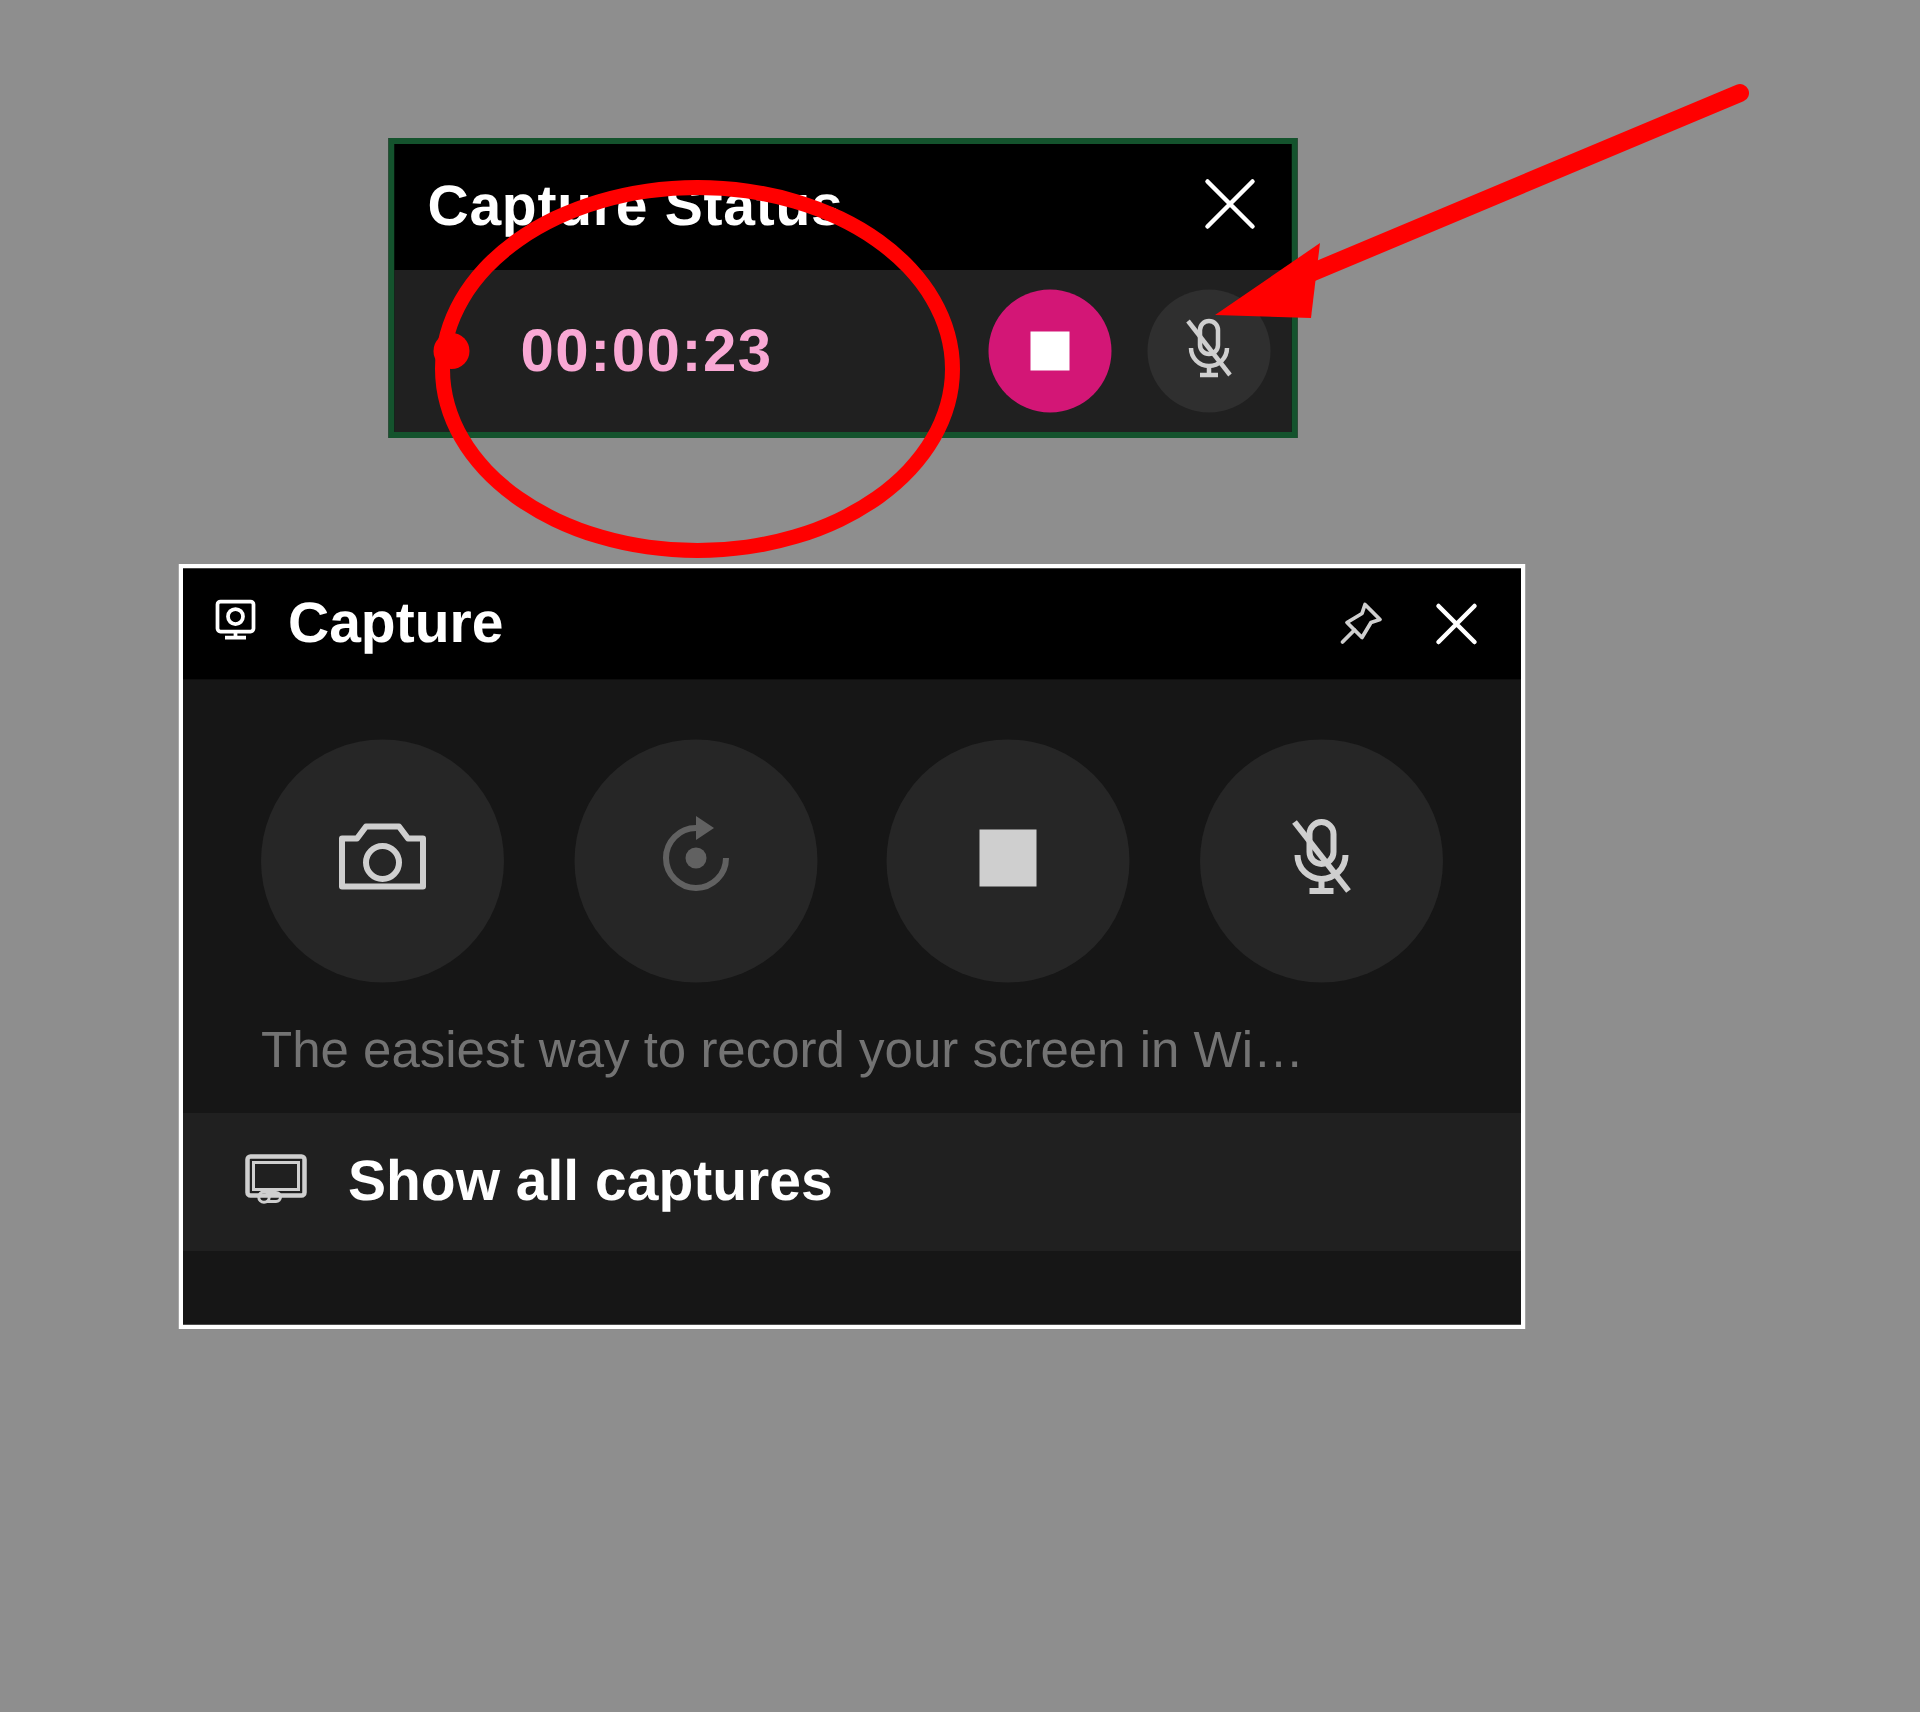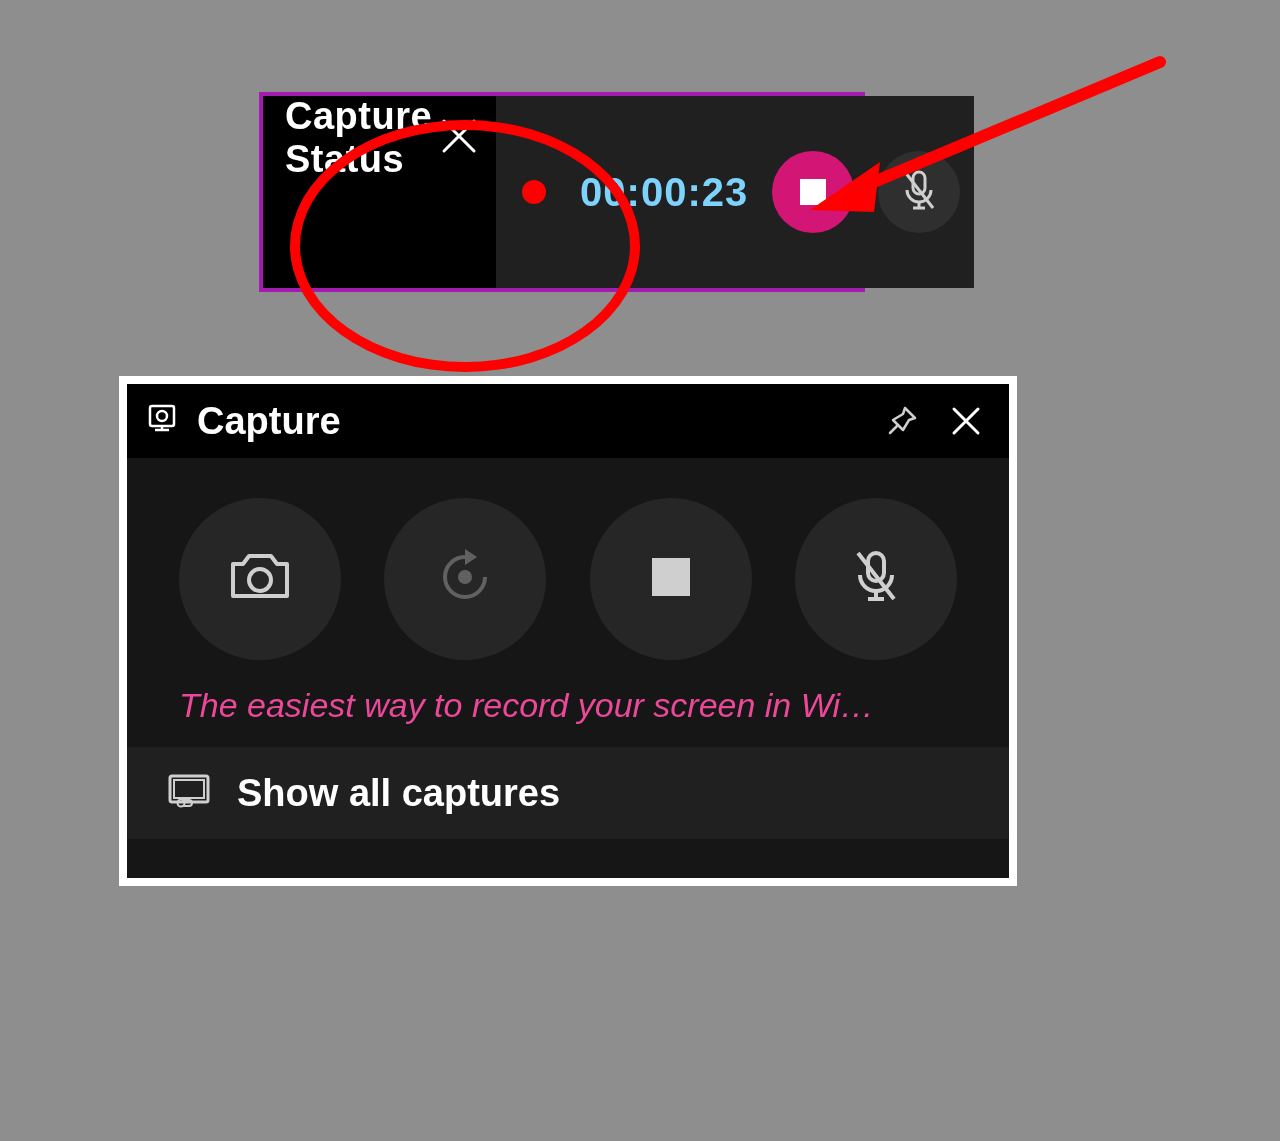--- a/index.html
+++ b/index.html
@@ -1,63 +1,63 @@
 <!DOCTYPE html>
 <html><head>
 <meta charset="utf-8">
 <style>
   html,body{margin:0;padding:0;width:1280px;height:1141px;background:#8e8e8e;font-family:"Segoe UI",Arial,sans-serif;overflow:hidden;}
   .stage{position:relative;width:1280px;height:1141px;}
 
   
   .status-widget{
     position:absolute;left:259px;top:92px;width:606px;height:200px;
-    background:#000;border:4px solid #a21caf;box-sizing:border-box;
-    display:flex;
+    background:#000;border:4px solid #14532d;box-sizing:border-box;
+    display:flex;flex-direction:column;
   }
   .status-titlebar{
     height:84px;display:flex;align-items:center;justify-content:space-between;
     padding:0 18px 0 22px;background:#000;
   }
   .status-title{color:#fff;font-size:38px;font-weight:600;letter-spacing:.5px;}
   .status-body{
     flex:1;background:#202020;display:flex;align-items:center;
     padding:0 14px 0 26px;gap:24px;
   }
   .rec-dot{width:24px;height:24px;border-radius:50%;background:#ff0000;flex:none;}
-  .rec-time{color:#7dd3fc;font-size:40px;font-weight:700;letter-spacing:1px;margin-left:10px;flex:1;}
+  .rec-time{color:#f9a8d4;font-size:40px;font-weight:700;letter-spacing:1px;margin-left:10px;flex:1;}
   .circ-btn{width:82px;height:82px;border-radius:50%;display:flex;align-items:center;justify-content:center;flex:none;}
   .circ-btn.stop{background:#d31676;}
   .circ-btn.stop .sq{width:26px;height:26px;background:#fff;}
   .circ-btn.mic{background:#2f2f2f;}
   .x-icon svg,.pin-icon svg{display:block;}
 
   
   .capture-panel{
     position:absolute;left:119px;top:376px;width:898px;height:510px;
-    background:#0e0e0e;border:8px solid #ffffff;box-sizing:border-box;
+    background:#0e0e0e;border:3px solid #ffffff;box-sizing:border-box;
     display:flex;flex-direction:column;
   }
   .capture-titlebar{
     height:74px;background:#000;display:flex;align-items:center;padding:0 20px 0 18px;gap:18px;
   }
   .capture-title{color:#fff;font-size:38px;font-weight:600;flex:1;}
   .tb-btn{width:46px;height:46px;display:flex;align-items:center;justify-content:center;}
   .capture-body{
     flex:1;background:#161616;display:flex;flex-direction:column;
   }
   .btn-row{
     display:flex;justify-content:space-between;align-items:center;
     padding:40px 52px 20px 52px;
   }
   .big-btn{width:162px;height:162px;border-radius:50%;background:#262626;display:flex;align-items:center;justify-content:center;}
   .big-btn.dim svg{opacity:.35;}
   .context-text{
-    color:#ec4899;font-size:34px;padding:6px 52px 22px 52px;
-    white-space:nowrap;overflow:hidden;text-overflow:ellipsis;font-style:italic;
+    color:#737373;font-size:34px;padding:6px 52px 22px 52px;
+    white-space:nowrap;overflow:hidden;text-overflow:ellipsis;
   }
   .footer-row{
     height:92px;background:#202020;display:flex;align-items:center;gap:26px;padding:0 40px;
   }
   .footer-text{color:#fff;font-size:38px;font-weight:600;}
 
   
   .anno{position:absolute;pointer-events:none;}
   .anno-circle{
     left:290px;top:120px;width:330px;height:232px;

